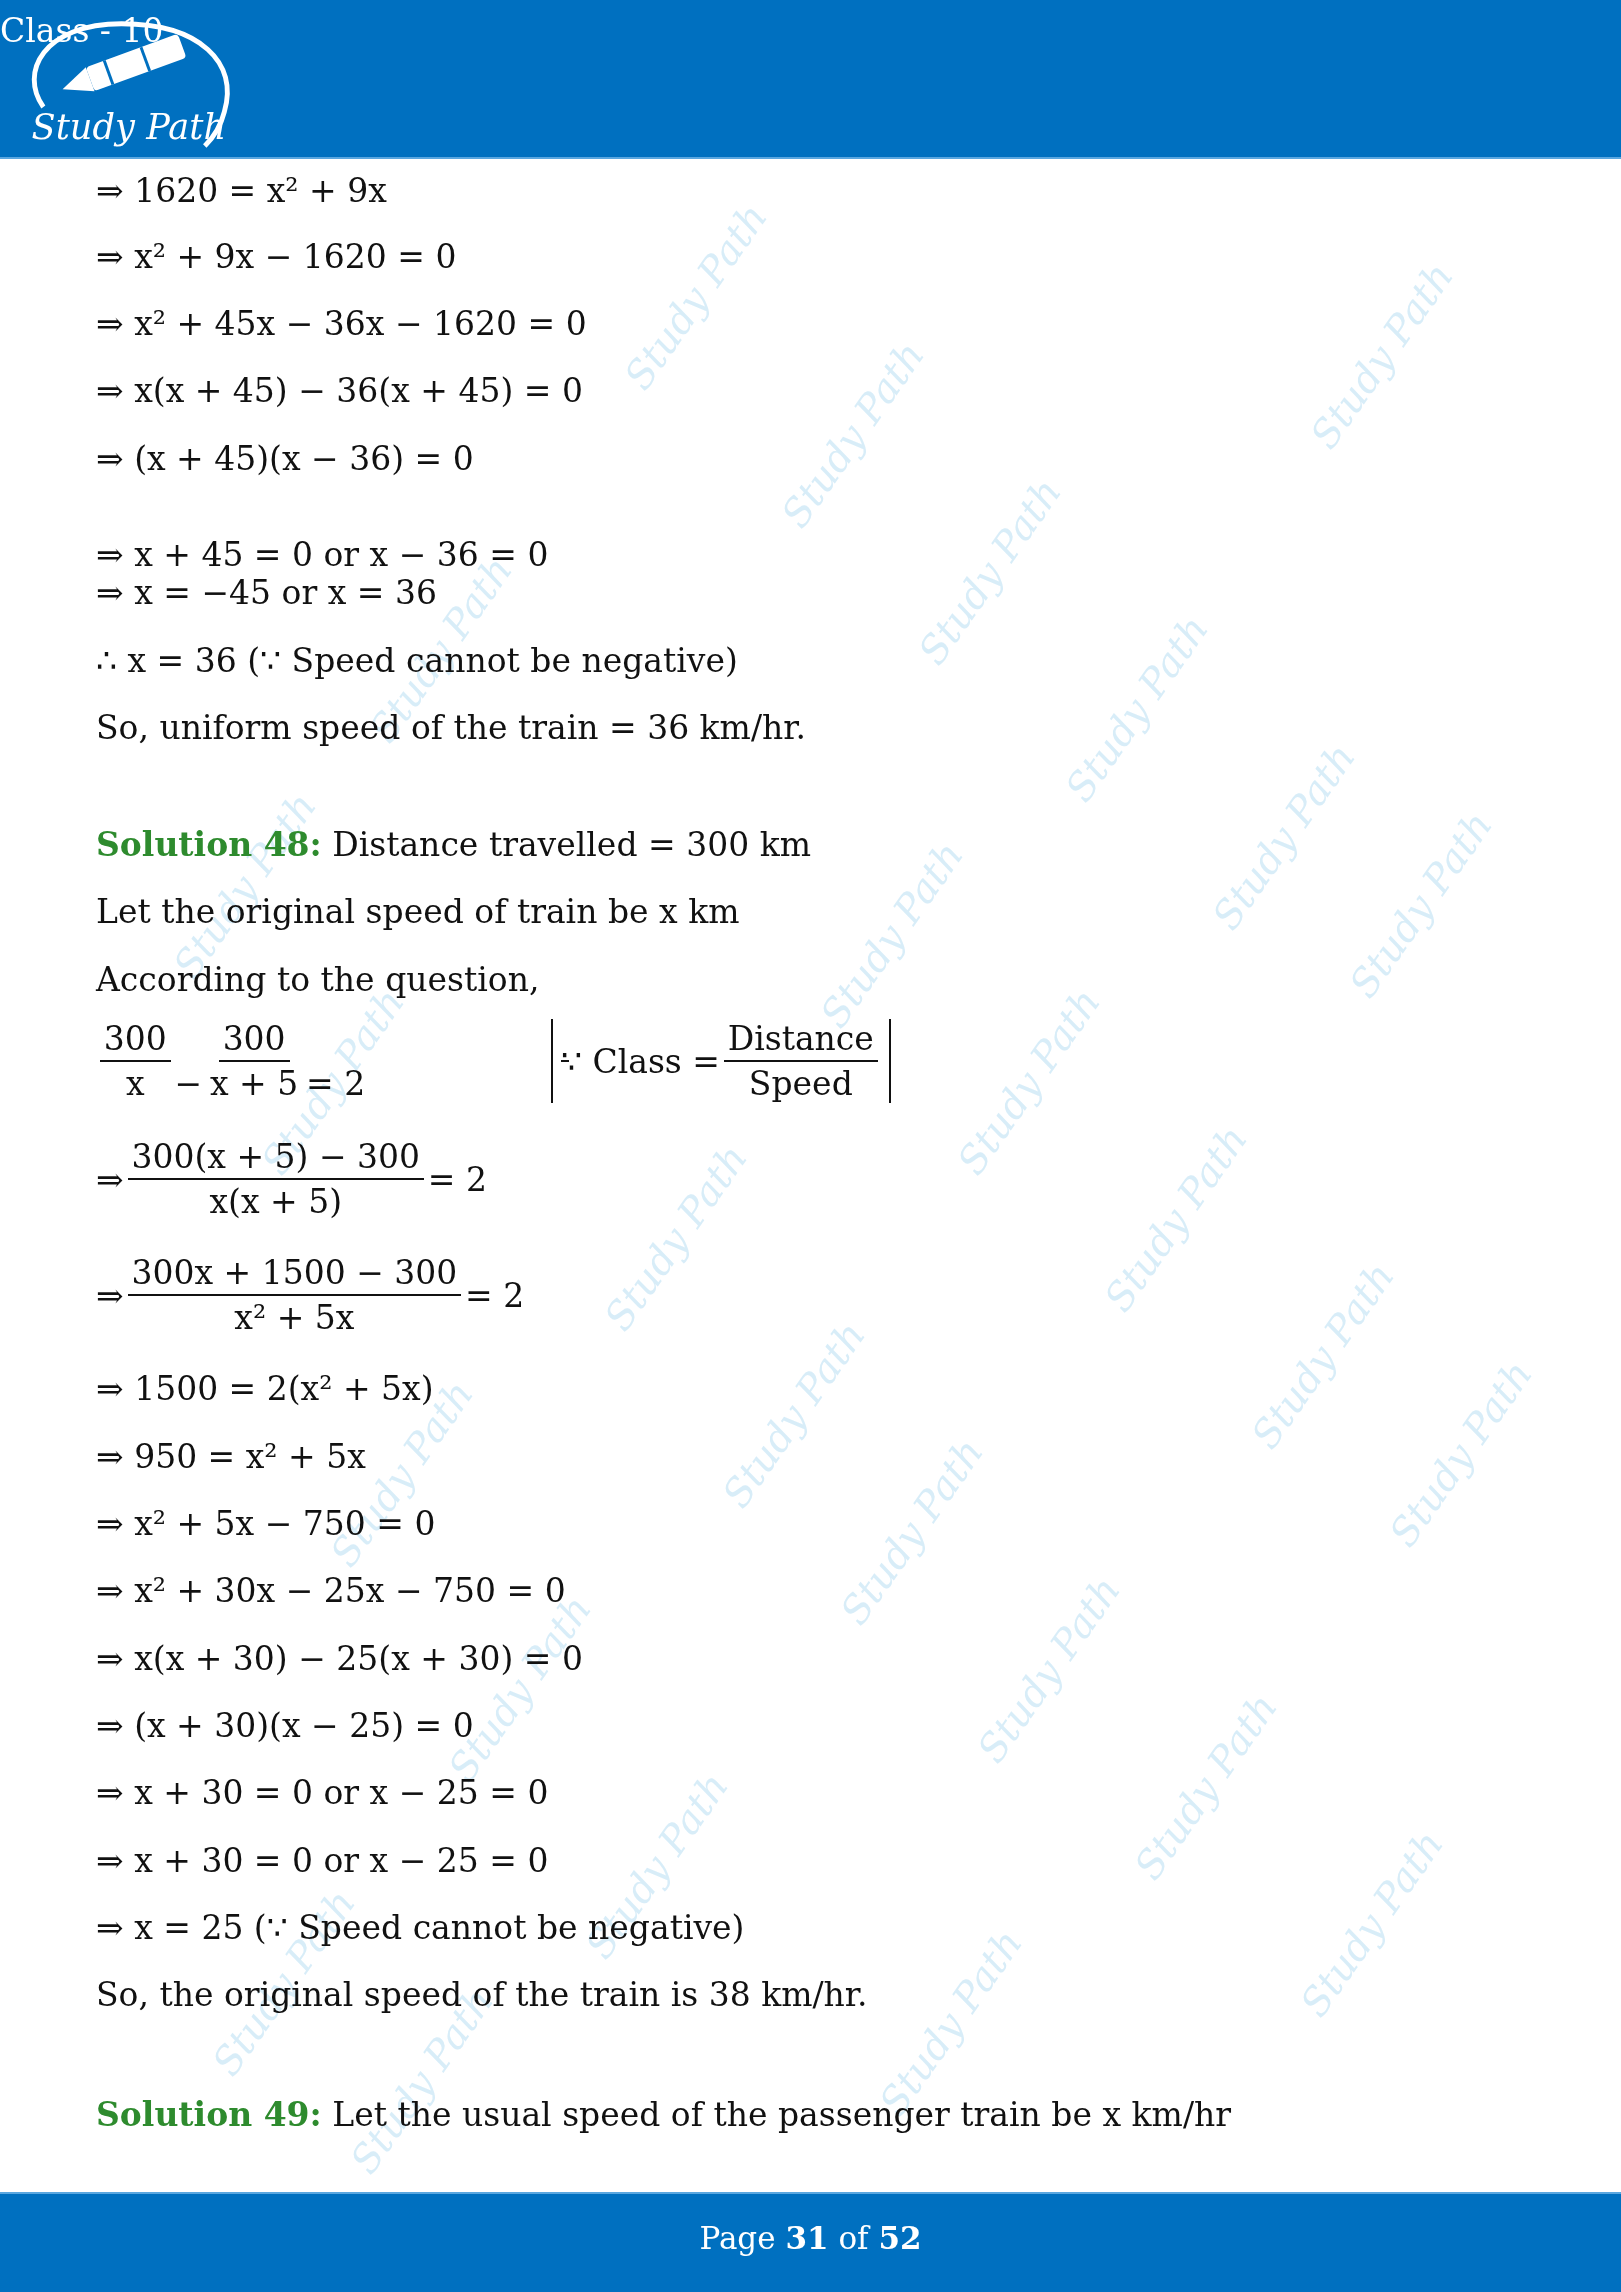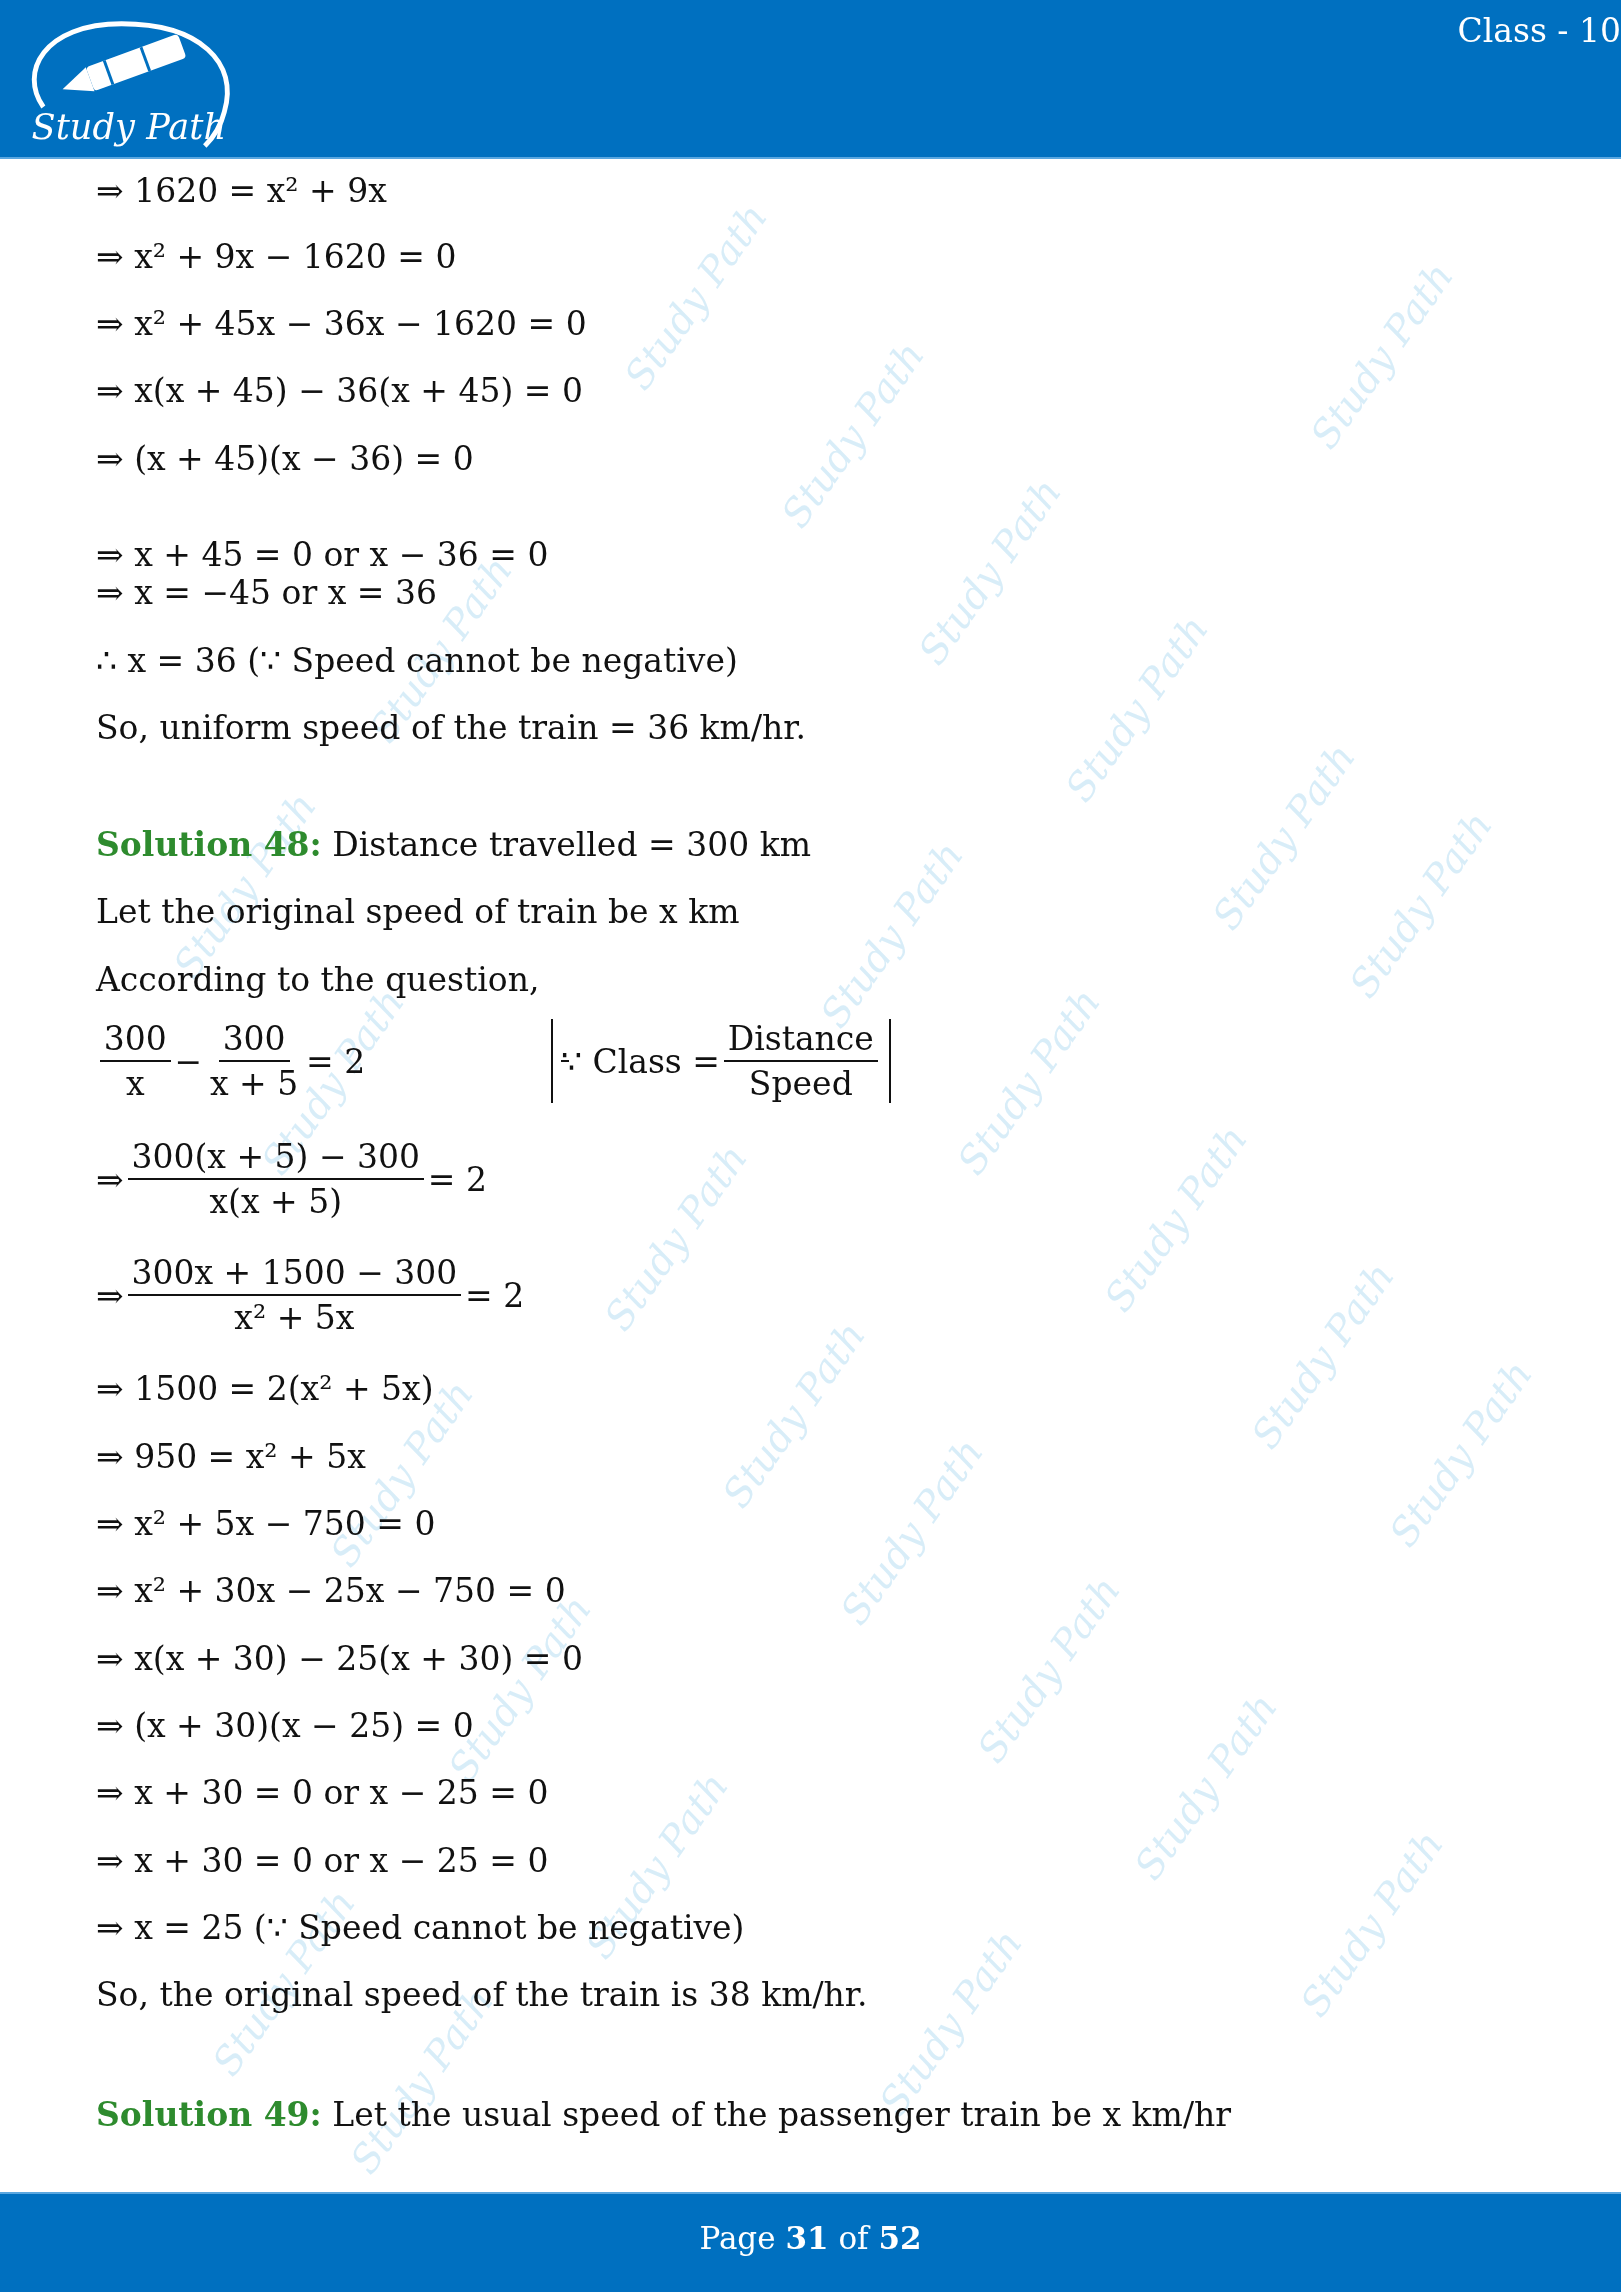--- a/index.html
+++ b/index.html
@@ -1,20 +1,20 @@
 <!DOCTYPE html>
 <html><head>
 <meta charset="utf-8">
 <style>
   html, body { margin:0; padding:0; }
   body { width:1621px; height:2293px; position:relative; background:#ffffff; overflow:hidden;
          font-family:"DejaVu Serif", serif; color:#111; }
   .header { position:absolute; left:0; top:0; width:1621px; height:157px; background:#0070c0;
             border-bottom:2.9px solid #5aa7e0; }
-  .header-lines { position:absolute; left:0; right:0; top:7.8px; text-align:right; color:#fff;
+  .header-lines { position:absolute; left:0; right:0; top:7.8px; text-align:left; color:#fff;
                   font-family:"DejaVu Serif", serif; font-size:33px; line-height:45px; }
   .logo { position:absolute; left:13.7px; top:13.7px; width:225px; height:137px; }
   .footer { position:absolute; left:0; top:2192px; width:1621px; height:101px; background:#0070c0;
             border-top:2.9px solid #5aa7e0; }
   .footer-text { position:absolute; left:0; right:0; top:25.5px; text-align:center; color:#fff;
                  font-size:31px; font-family:"DejaVu Serif", serif; }
   .footer-text b { font-weight:bold;margin-top:20px; }
   .content { position:absolute; left:96px; top:0; width:1421px; }
   .line { position:absolute; left:0; white-space:nowrap; font-size:33px; line-height:39px; }
   .math { font-family:"DejaVu Serif", serif; }
@@ -87,21 +87,21 @@
   <div class="line math" style="top:573px">⇒ x = −45   or   x = 36</div>
   <div class="line math" style="top:641px">∴ x = 36    (∵ Speed cannot be negative)</div>
   <div class="line" style="top:708px">So, uniform speed of the train = 36 km/hr.</div>
 
   <div class="line" style="top:825px">
     <span class="sol">Solution 48:</span><span> Distance travelled = 300 km</span>
   </div>
   <div class="line" style="top:892px">Let the original speed of train be x km</div>
   <div class="line" style="top:960px">According to the question,</div>
 
-  <div class="line math" style="top:1019px; display:flex; align-items:center;">
+  <div class="line math" style="top:1019px; display:flex; align-items:flex-end;">
     <span class="frac">
       <span class="num">300</span>
       <span class="den">x</span>
     </span>
     <span>−</span>
     <span class="frac">
       <span class="num">300</span>
       <span class="den">x + 5</span>
     </span>
     <span>= 2</span>

